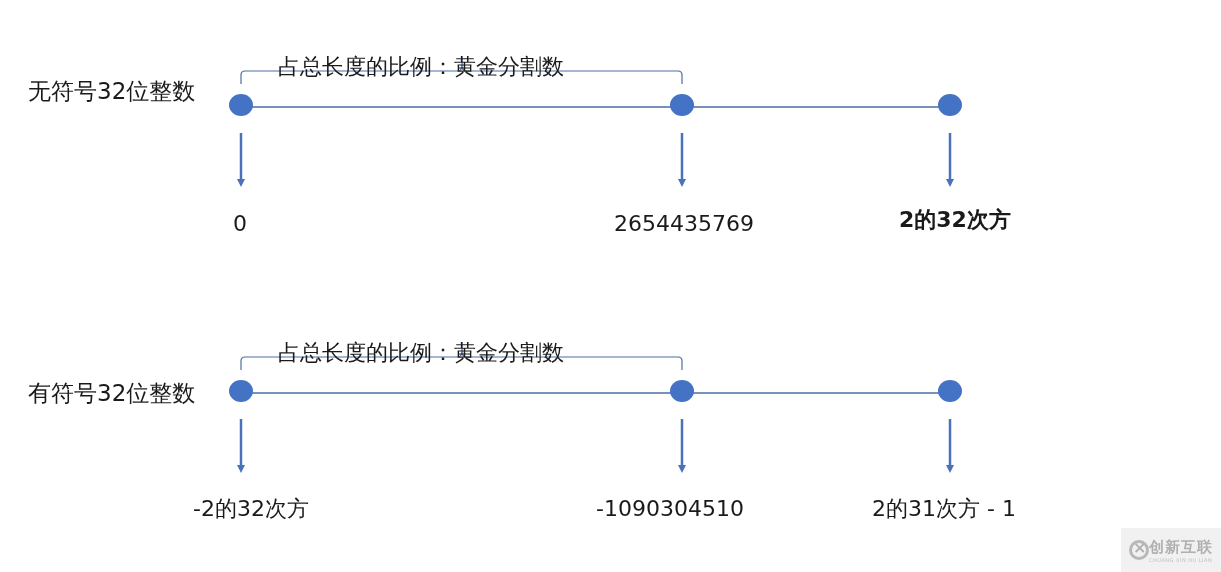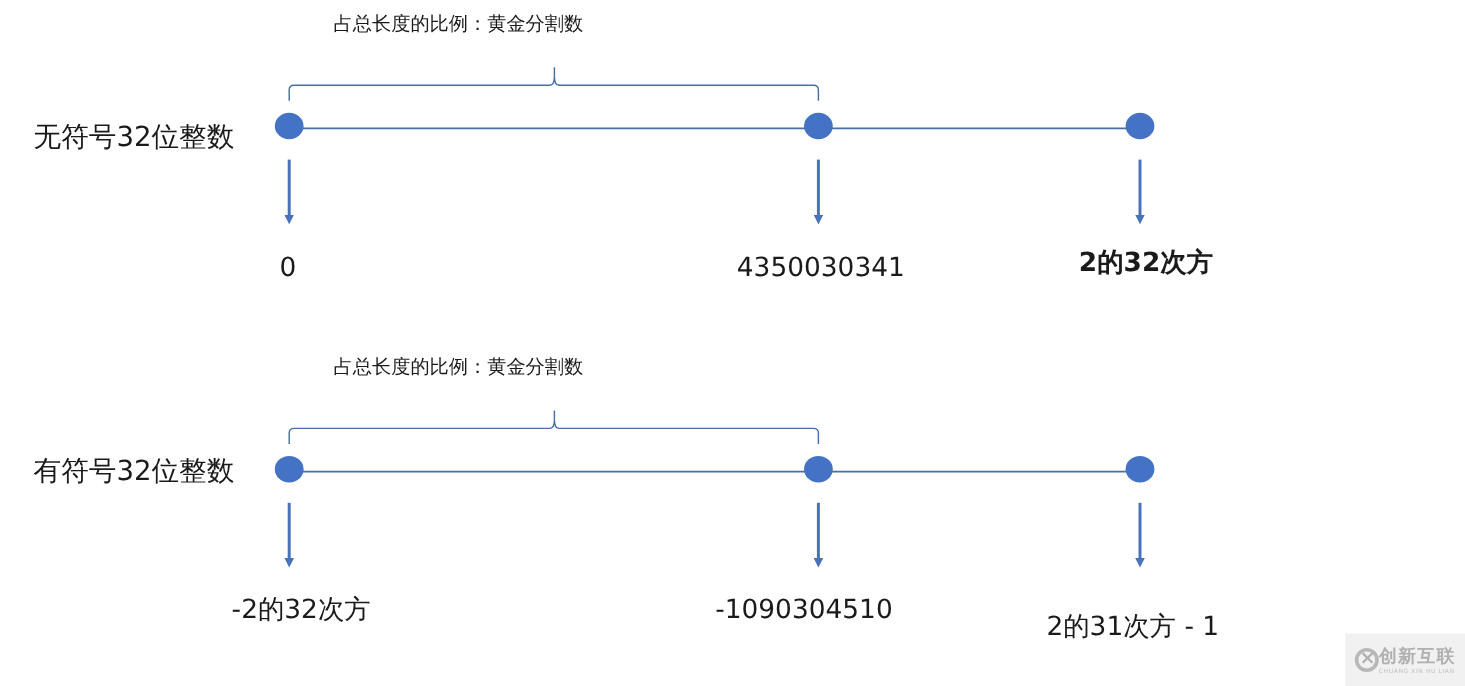--- a/index.html
+++ b/index.html
@@ -1,19 +1,19 @@
 <!DOCTYPE html>
 <html><head>
   <meta charset="utf-8">
   <style>
     html, body { margin: 0; padding: 0; background: #ffffff; }
     body { width: 1221px; height: 572px; position: relative; overflow: hidden;
            font-family: "DejaVu Sans", "Liberation Sans", sans-serif; color: #1a1a1a; }
     .txt { position: absolute; white-space: nowrap; font-size: 23px; line-height: 1; }
-    .caption { font-size: 16px; }
+    .caption { font-size: 22px; margin-top: 44px; }
     .rowlabel { font-size: 23px; }
     .val { font-size: 22px; }
     svg.diagram { position: absolute; left: 0; top: 0; }
     .watermark { position: absolute; left: 1121px; top: 528px; width: 100px; height: 44px;
                  background: #f1f1f1; display: flex; align-items: center; justify-content: center; gap: 0; }
     .wm-logo { width: 20px; height: 20px; border-radius: 50%; border: 3px solid #b8b8b8; box-sizing: border-box;
                position: relative; }
     .wm-logo::after { content: "×"; position: absolute; left: 1px; top: -5px; font-size: 16px; color: #b0b0b0; font-weight: bold; }
     .wm-text { display: flex; flex-direction: column; align-items: flex-start; }
     .wm-main { font-size: 15px; color: #b0b0b0; font-weight: bold; letter-spacing: 1px; }
@@ -46,30 +46,30 @@
     <ellipse cx="241" cy="391" rx="12" ry="11" fill="#4472c4"></ellipse>
     <ellipse cx="682" cy="391" rx="12" ry="11" fill="#4472c4"></ellipse>
     <ellipse cx="950" cy="391" rx="12" ry="11" fill="#4472c4"></ellipse>
     <line x1="241" y1="419" x2="241" y2="469" stroke="#4a72b8" stroke-width="2.5" marker-end="url(#ah)"></line>
     <line x1="682" y1="419" x2="682" y2="469" stroke="#4a72b8" stroke-width="2.5" marker-end="url(#ah)"></line>
     <line x1="950" y1="419" x2="950" y2="469" stroke="#4a72b8" stroke-width="2.5" marker-end="url(#ah)"></line>
   </g>
 </svg>
 
 <div class="txt caption" style="left:278px; top:12px;">占总长度的比例：黄金分割数</div>
-<div class="txt rowlabel" style="left:28px; top:104px;">无符号32位整数</div>
+<div class="txt rowlabel" style="left:28px; top:80px;">无符号32位整数</div>
 <div class="txt val" style="left:233px; top:213px;">0</div>
-<div class="txt val" style="left:614px; top:213px;">4350030341</div>
+<div class="txt val" style="left:614px; top:213px;">2654435769</div>
 <div class="txt val" style="left:899px; top:209px;font-weight:bold;">2的32次方</div>
 
 <div class="txt caption" style="left:278px; top:298px;">占总长度的比例：黄金分割数</div>
 <div class="txt rowlabel" style="left:28px; top:382px;text-align:right;">有符号32位整数</div>
 <div class="txt val" style="left:193px; top:498px;text-align:right;">-2的32次方</div>
 <div class="txt val" style="left:596px; top:498px;">-1090304510</div>
-<div class="txt val" style="left:872px; top:498px;margin-top:14px;">2的31次方 - 1</div>
+<div class="txt val" style="left:872px; top:498px;">2的31次方 - 1</div>
 
 <div class="watermark">
   <span class="wm-logo"></span>
   <span class="wm-text">
     <span class="wm-main">创新互联</span>
     <span class="wm-sub">CHUANG XIN HU LIAN</span>
   </span>
 </div>
 
 </body></html>

